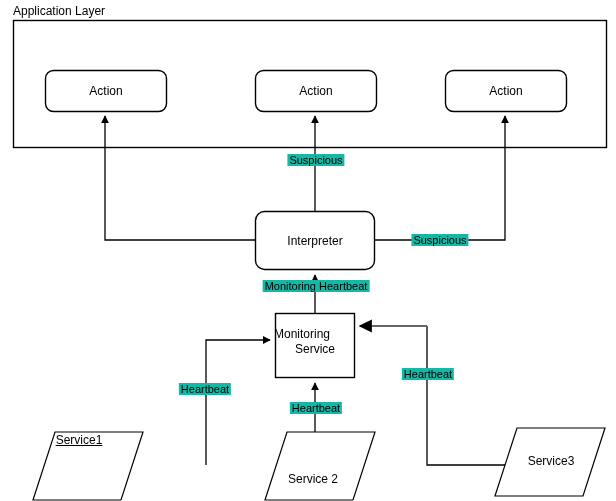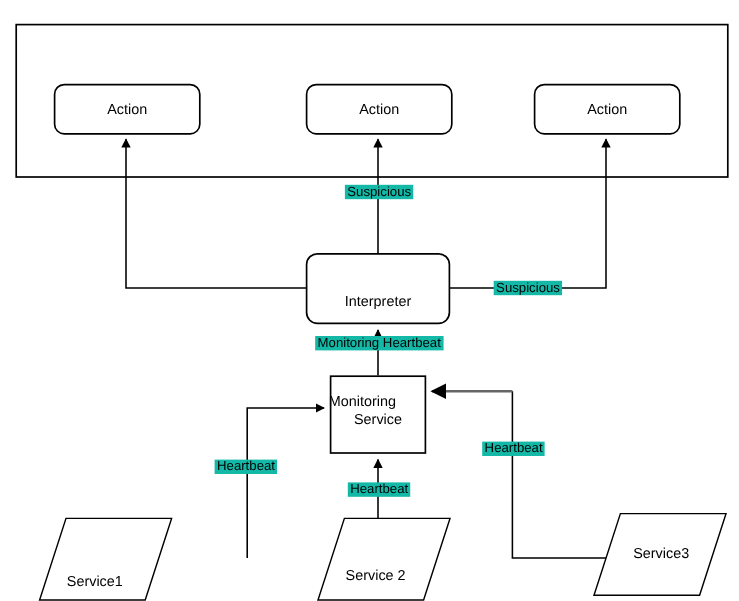--- a/index.html
+++ b/index.html
@@ -82,31 +82,32 @@
     <path d="M 315 313 L 315 275" fill="none" stroke="#000000" stroke-width="1.3" marker-end="url(#arrow-black)"></path>
 
     <path d="M 206 465 L 206 340 L 270 340" fill="none" stroke="#000000" stroke-width="1.3" marker-end="url(#arrow-black)"></path>
 
     <path d="M 315 432 L 315 383" fill="none" stroke="#000000" stroke-width="1.3" marker-end="url(#arrow-black)"></path>
 
     <path d="M 505 465 L 427 465 L 427 326" fill="none" stroke="#000000" stroke-width="1.3"></path>
     <path d="M 427 326 L 360 326" fill="none" stroke="#666666" stroke-width="2.2" marker-end="url(#arrow-black)"></path>
   </svg>
 
+  <div class="layer-title" style="left:13px; top:4px;">Application Layer</div>
 
   <div class="node-label center-xy" style="left:106px; top:91px;">Action</div>
   <div class="node-label center-xy" style="left:316px; top:91px;">Action</div>
   <div class="node-label center-xy" style="left:506px; top:91px;">Action</div>
 
-  <div class="node-label center-xy" style="left:315px; top:251px;">Interpreter</div>
+  <div class="node-label center-xy" style="left:315px; top:241px;">Interpreter</div>
 
   <div class="node-label center-xy" style="left:302px; top:334px;">Monitoring</div>
   <div class="node-label center-xy" style="left:315px; top:349px;">Service</div>
 
-  <div class="node-label center-xy" style="left:79px; top:484px;">Service1</div>
+  <div class="node-label center-xy" style="left:79px; top:440px;text-decoration:underline;">Service1</div>
   <div class="node-label center-xy" style="left:313px; top:467px;margin-top:12px;">Service 2</div>
   <div class="node-label center-xy" style="left:551px; top:461px;">Service3</div>
 
   <div class="edge-label center-xy" style="left:316px; top:160px;">Suspicious</div>
   <div class="edge-label center-xy" style="left:440px; top:240px;">Suspicious</div>
   <div class="edge-label center-xy" style="left:316px; top:286px;">Monitoring Heartbeat</div>
   <div class="edge-label center-xy" style="left:205px; top:389px;">Heartbeat</div>
   <div class="edge-label center-xy" style="left:316px; top:408px;">Heartbeat</div>
   <div class="edge-label center-xy" style="left:428px; top:374px;">Heartbeat</div>
 

